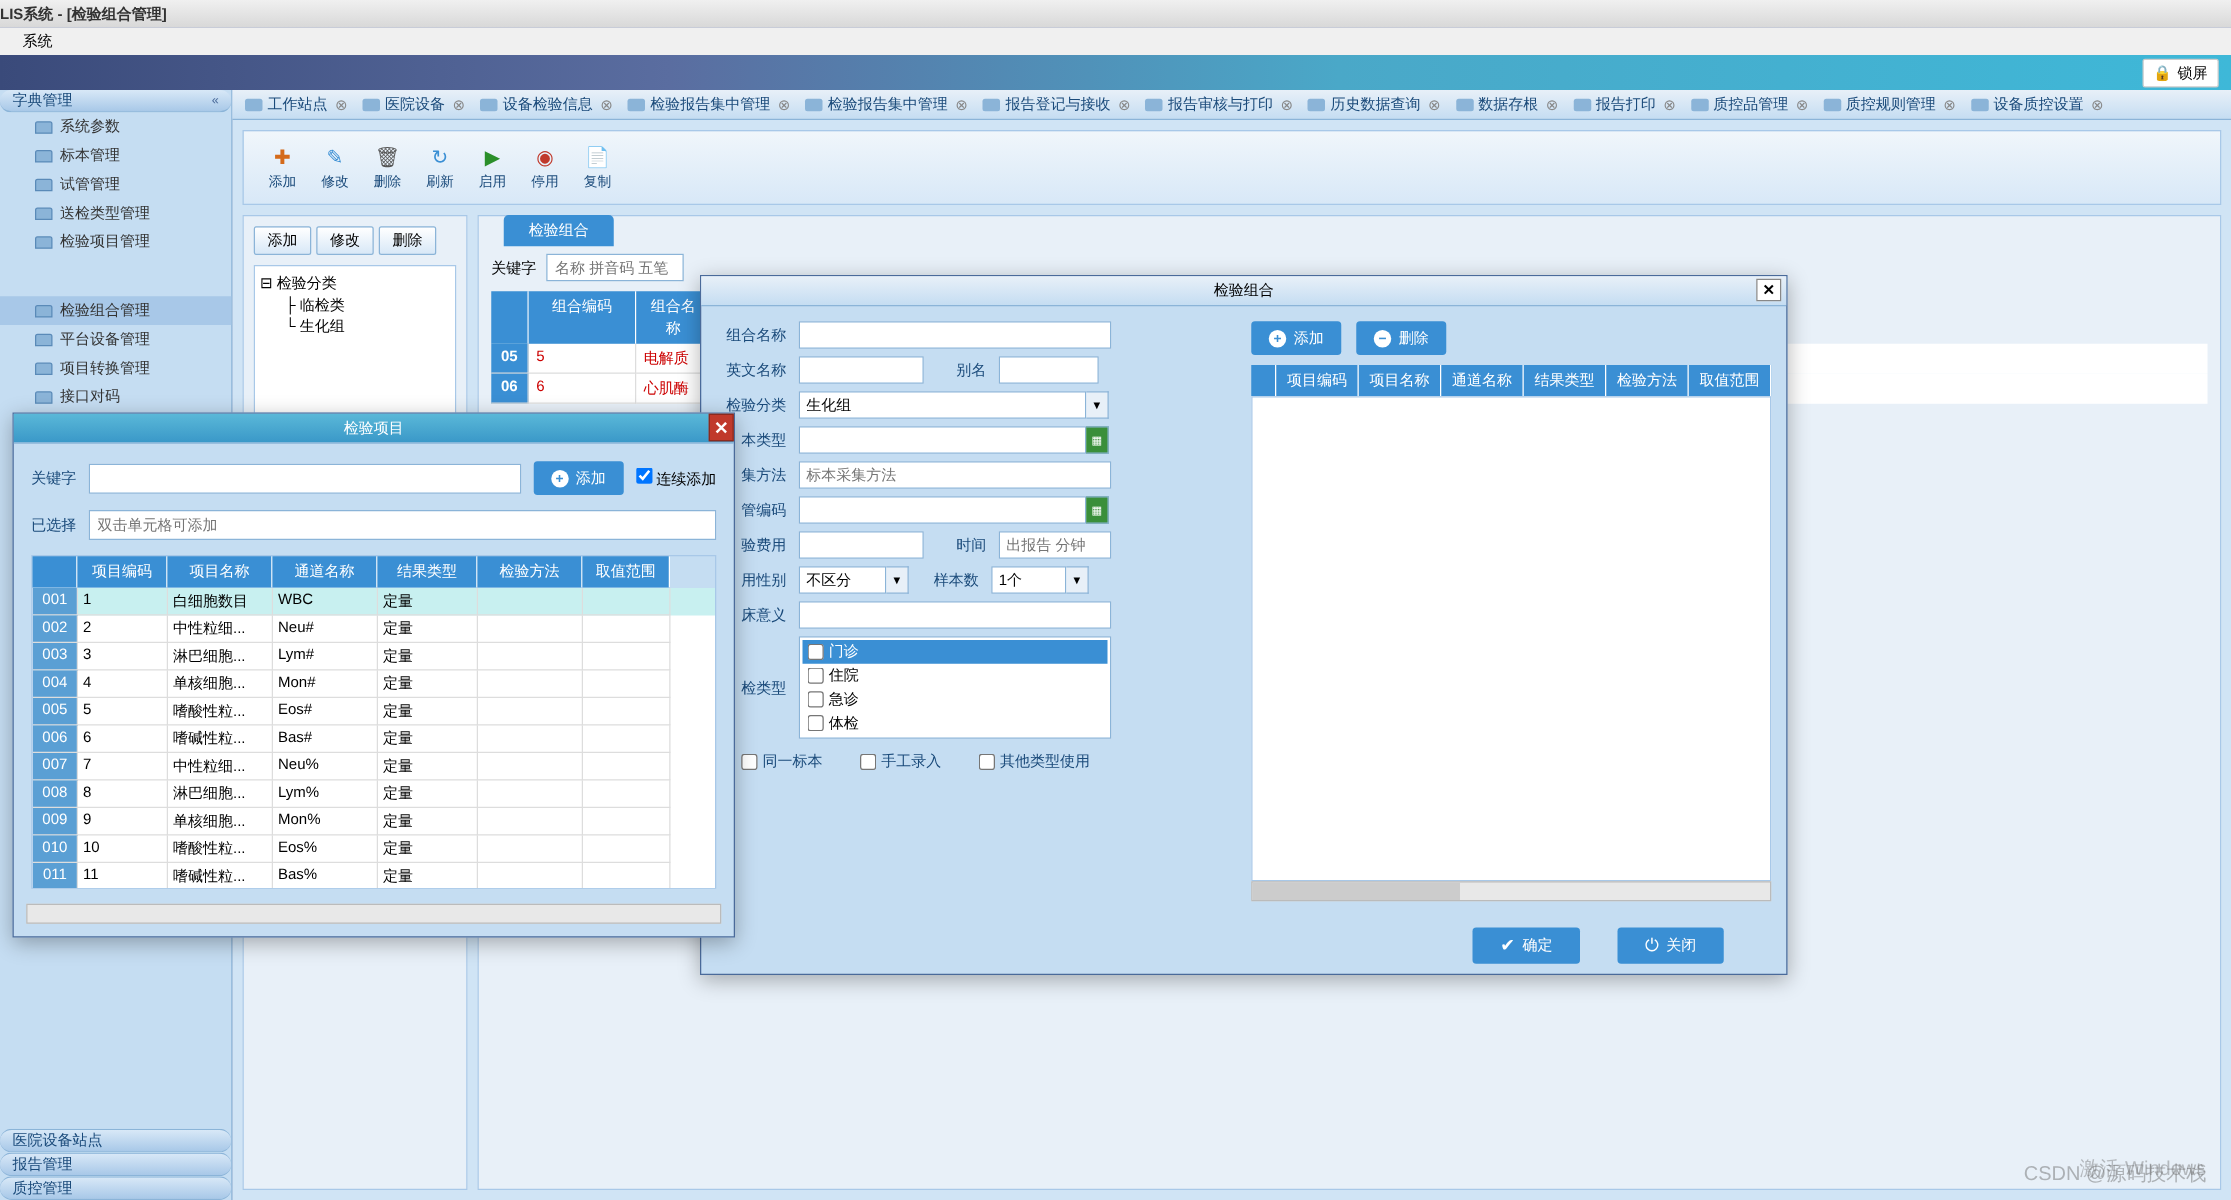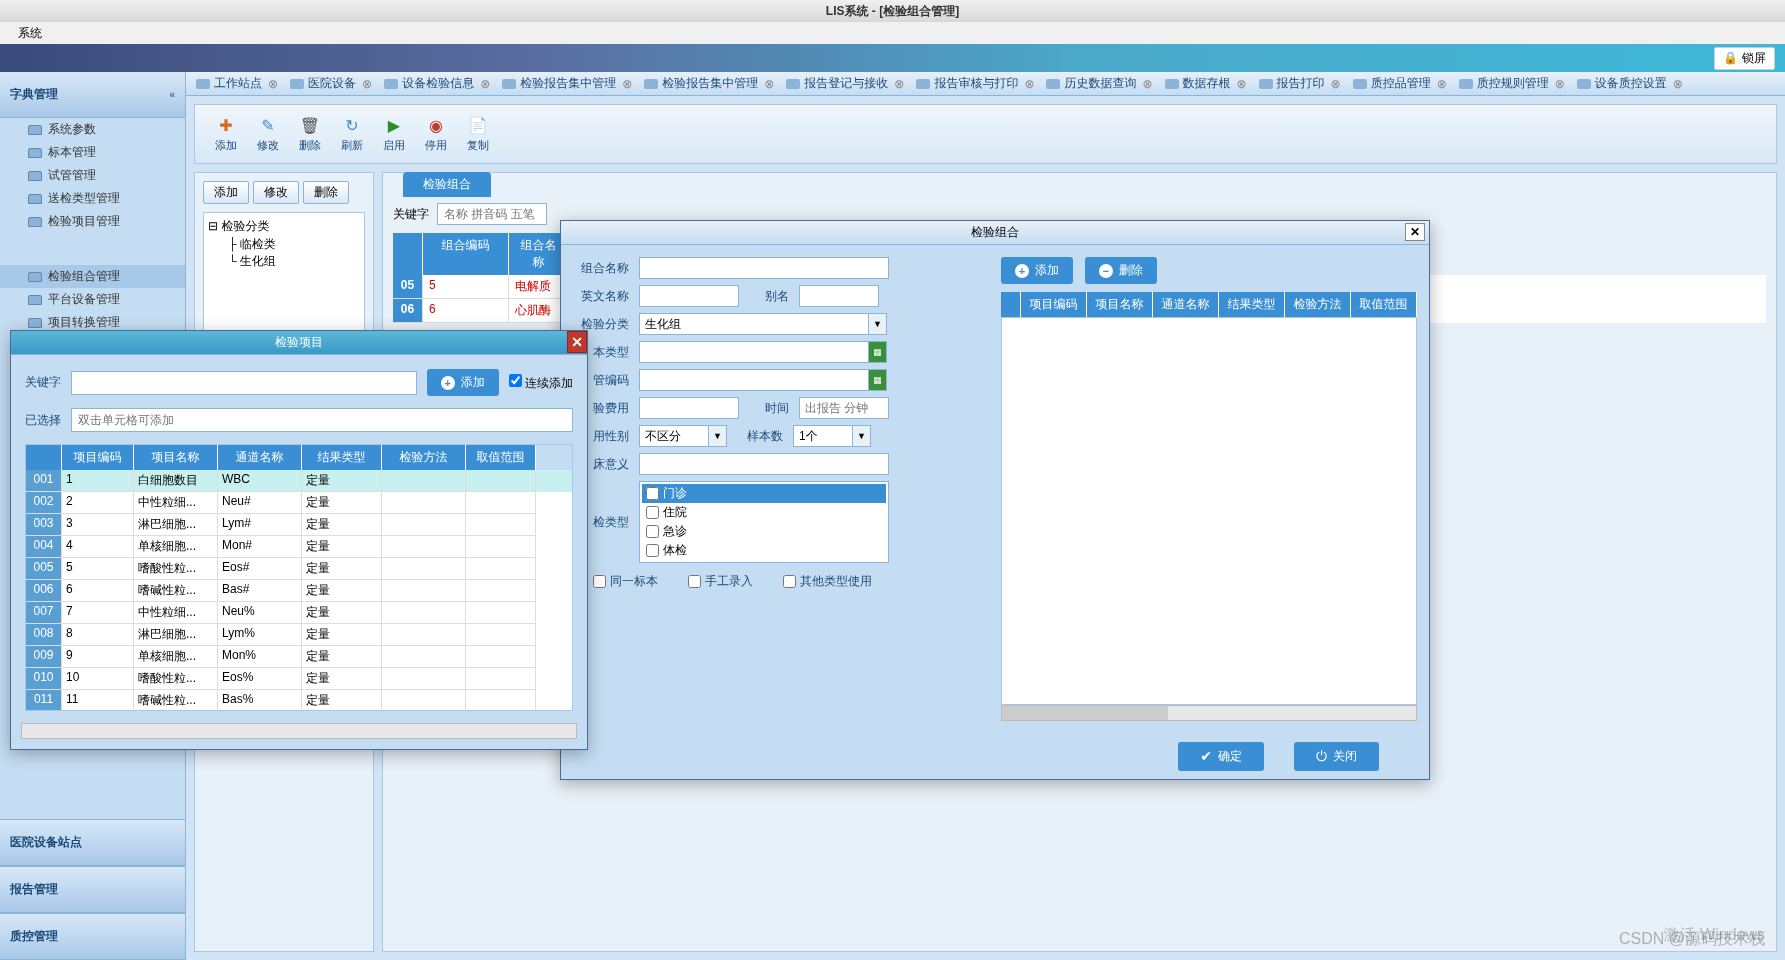--- a/index.html
+++ b/index.html
@@ -1,25 +1,25 @@
 <!DOCTYPE html>
 <html><head>
 <meta charset="utf-8">
 <style>
 * { box-sizing: border-box; margin: 0; padding: 0; font-family: "Microsoft YaHei", SimSun, sans-serif; font-size: 12px; }
 body { background: linear-gradient(to bottom, #6b7aa8 0%, #4a5c8f 100%); width: 1785px; height: 960px; overflow: hidden; position: relative; }
-.titlebar { height: 22px; background: linear-gradient(to bottom, #f0f0f0, #d8d8d8); display: flex; align-items: center; justify-content: center; font-size: 12px; font-weight: bold; color: #333; }
+.titlebar { height: 22px; background: linear-gradient(to bottom, #f0f0f0, #d8d8d8); display: flex; align-items: center; font-size: 12px; font-weight: bold; color: #333; }
 .menubar { height: 22px; background: #f0f0f0; padding-left: 10px; display: flex; align-items: center; }
 .menubar span { padding: 2px 8px; }
 .gradient-bar { height: 28px; background: linear-gradient(to right, #3a4a7a 0%, #5a6da0 30%, #4aa8c8 60%, #3eb8d8 100%); display: flex; justify-content: flex-end; align-items: center; padding-right: 10px; }
 .lock-btn { background: #fff; border: 1px solid #ccc; padding: 2px 8px; border-radius: 2px; display: flex; align-items: center; gap: 4px; }
 .lock-btn .icon { color: #d4a017; }
 .main-wrap { display: flex; height: calc(100% - 72px); }
 .sidebar { width: 186px; background: #c5ddf2; border-right: 1px solid #8bb4d8; display: flex; flex-direction: column; }
-.sidebar-header { background: linear-gradient(to bottom, #d8e8f7, #a8c8e8); padding: 14px 10px; font-weight: bold; color: #1a4a7a; border-bottom: 1px solid #8bb4d8; display: flex; justify-content: space-between; align-items: center; }
+.sidebar-header { background: linear-gradient(to bottom, #d8e8f7, #a8c8e8); padding: 0 10px; font-weight: normal; color: #1a4a7a; border-bottom: 1px solid #8bb4d8; display: flex; justify-content: space-between; align-items: center; border-radius: 15px; }
 .sidebar-header .arrows { font-size: 10px; color: #4a6a9a; }
 .sidebar-list { flex: 1; }
 .sidebar-item { padding: 3px 10px 3px 28px; display: flex; align-items: center; gap: 6px; color: #333; cursor: pointer; }
 .sidebar-item.selected { background: #a8c8e8; margin-top: 32px; }
 .sidebar-item .nav-icon { width: 14px; height: 10px; background: #8bb4d8; border-radius: 2px 2px 0 0; border: 1px solid #5a8ab8; }
 .sidebar-bottom { }
 .sidebar-bottom .sidebar-header { border-top: 1px solid #8bb4d8; }
 .content { flex: 1; background: #d0e4f5; display: flex; flex-direction: column; }
 .tabs-row { height: 24px; display: flex; align-items: center; background: linear-gradient(to bottom, #e8f0f8, #c5ddf2); border-bottom: 1px solid #8bb4d8; overflow: hidden; padding-left: 4px; }
 .tab { display: flex; align-items: center; gap: 4px; padding: 2px 6px; white-space: nowrap; color: #1a4a7a; cursor: pointer; }
@@ -351,20 +351,24 @@
           </div>
         </div>
       <div class="form-row">
           <label>本类型</label>
           <div class="combo">
             <input type="text" style="">
             <div class="drop green">▦</div>
           </div>
         </div>
       <div class="form-row">
+          <label>集方法</label>
+          <input class="wide" type="text" placeholder="标本采集方法" style="">
+        </div>
+      <div class="form-row">
           <label>管编码</label>
           <div class="combo">
             <input type="text" style="">
             <div class="drop green">▦</div>
           </div>
         </div>
       <div class="form-row">
           <label>验费用</label>
           <input class="med" type="text" style="">
           <label style="width:40px">时间</label>

